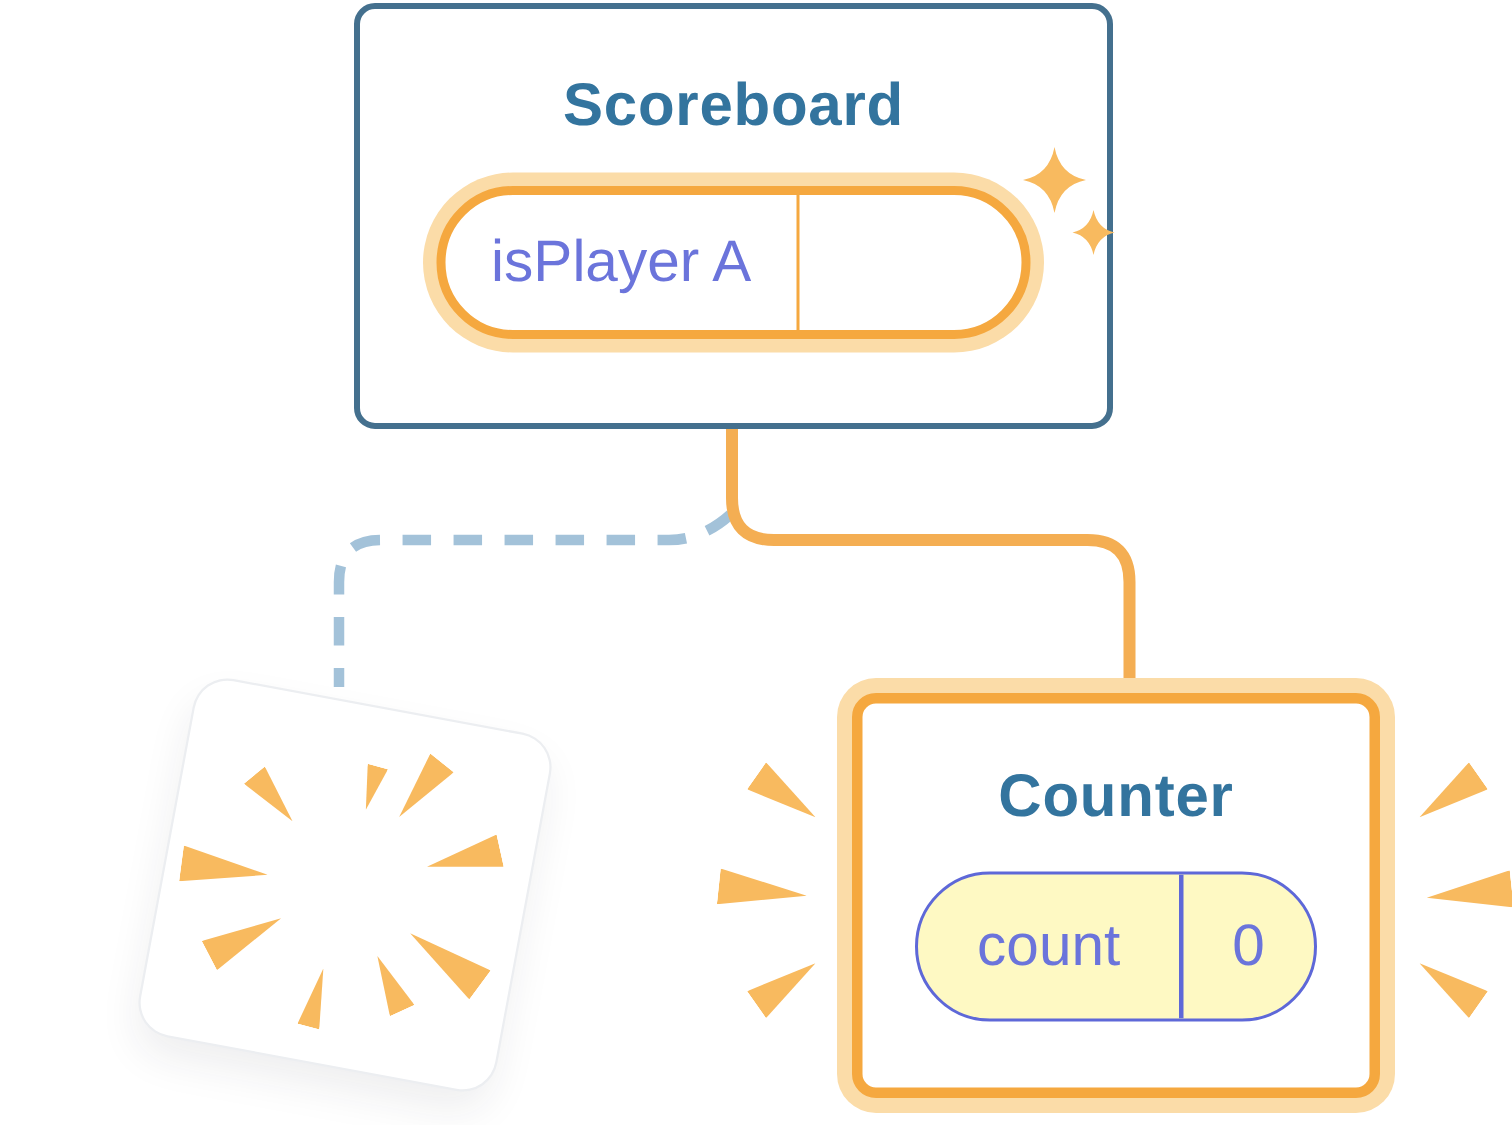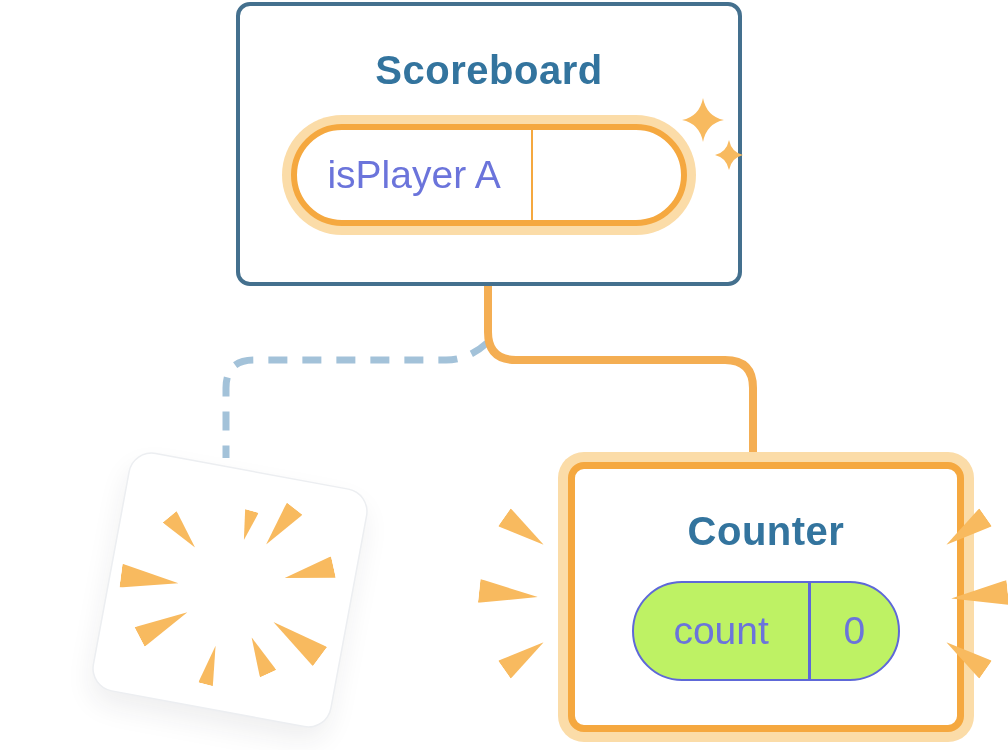--- a/index.html
+++ b/index.html
@@ -46,29 +46,29 @@
     background:#fff;
   }
   .pill-cell{display:flex;align-items:center;justify-content:center;}
   .pill-name{flex:0 0 61%;font-size:39px;color:var(--purple);}
   .pill-value{flex:1;font-size:39px;color:var(--purple);}
   .pill-highlight .pill-divider{width:2px;background:var(--orange);}
   .pill-highlight .pill-value{font-weight:700;}
 
   
   .counter{
-    left:568px;top:462px;width:396px;height:270px;
+    left:568px;top:462px;width:352px;height:270px;
     border:7px solid var(--orange);border-radius:16px;
     box-shadow:0 0 0 10px var(--orange-soft);
     padding-top:38px;
   }
   .pill-plain{
     margin-top:26px;width:268px;height:100px;border-radius:52px;
     border:2.5px solid var(--pill-purple-border);
-    background:#bef264;
+    background:#fef9c3;
   }
   .pill-plain .pill-name{flex:0 0 66%;}
   .pill-plain .pill-divider{width:2.5px;background:var(--pill-purple-border);}
 
   
   .sparkles{position:absolute;left:675px;top:93px;width:80px;height:85px;}
   .sparkles path{fill:var(--orange-burst);}
 
   
   .mark{position:absolute;background:var(--orange-burst);}

